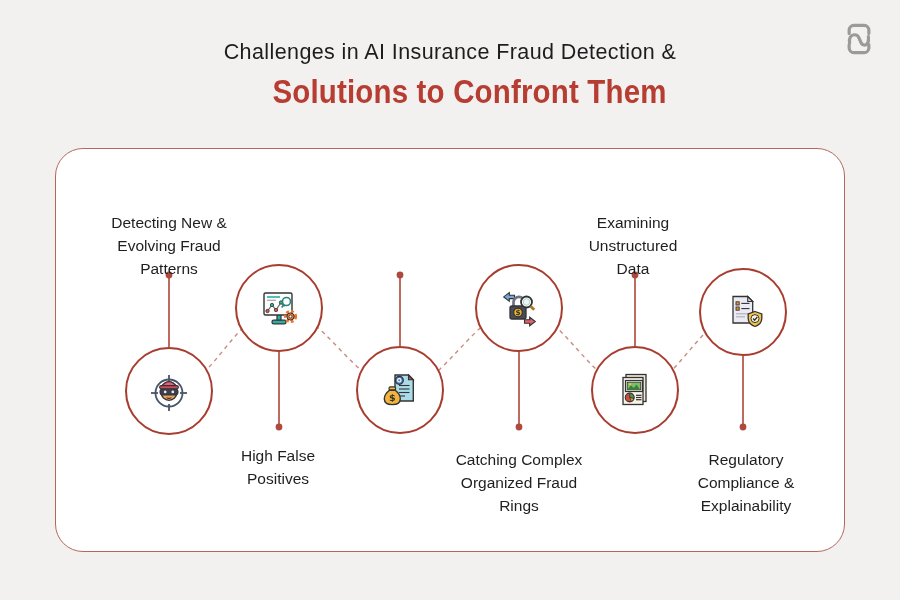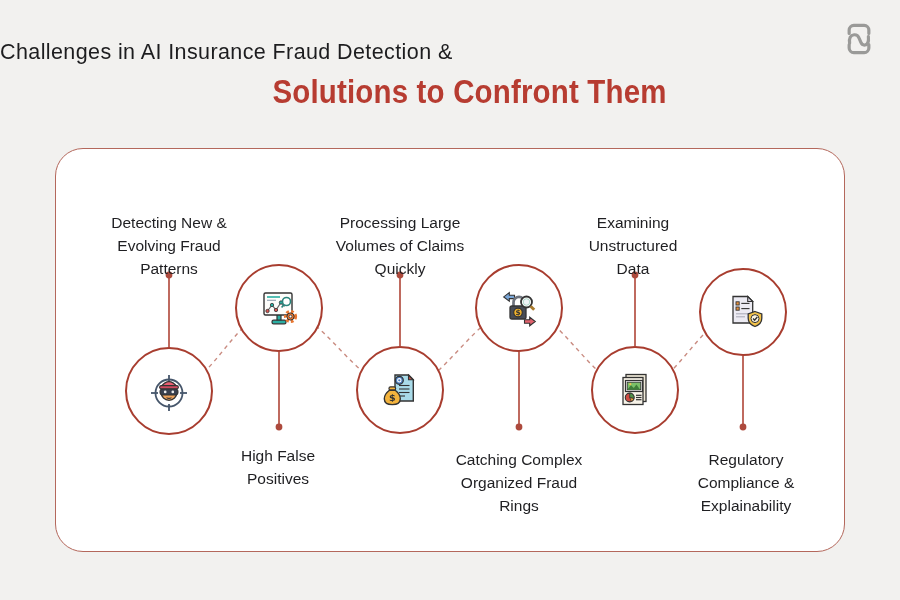--- a/index.html
+++ b/index.html
@@ -7,20 +7,21 @@
     width:900px;height:600px;
     background:#f2f1ef;
     font-family:"Liberation Sans", sans-serif;
     position:relative;overflow:hidden;
   }
   .stage{position:relative;width:900px;height:600px;}
 
   
   .title-black{
     position:absolute;top:40px;left:0;width:900px;
+    text-align:center;
     font-size:21.5px;letter-spacing:.4px;
     color:#1d1d1f;font-weight:500;
   }
   .title-red{
     position:absolute;top:74px;left:0;width:900px;
     text-align:center;
     font-size:31px;font-weight:800;letter-spacing:.2px;
     color:#b73c31;
     padding-left:20px;
   }
@@ -143,23 +144,20 @@
       <line x1="23" y1="23" x2="33.5" y2="23" stroke="#333" stroke-width="1.1"></line>
       <line x1="23" y1="26.5" x2="33.5" y2="26.5" stroke="#333" stroke-width="1.1"></line>
       <line x1="23" y1="30" x2="29" y2="30" stroke="#333" stroke-width="1.1"></line>
       <circle cx="23.3" cy="14.3" r="4" fill="#4a7fc1" stroke="#333" stroke-width="1.2"></circle>
       <circle cx="23.3" cy="14.3" r="1.7" fill="none" stroke="#fff" stroke-width="1.1"></circle>
       <rect x="13" y="20.8" width="6.6" height="3.4" rx="1.5" fill="#f3b33d" stroke="#333" stroke-width="1.2"></rect>
       <path d="M13.4 24.2 C9.8 27 8.3 29.9 8.3 32.7 C8.3 36.7 11.6 38.6 16.3 38.6 C21 38.6 24.3 36.7 24.3 32.7 C24.3 29.9 22.8 27 19.2 24.2 Z" fill="#f3b33d" stroke="#333" stroke-width="1.4"></path>
       <text x="16.3" y="35.2" font-size="9.5" text-anchor="middle" fill="#333" class="icon-dollar">$</text>
     </svg>
   </div>
-  <div class="node-label" style="left:400px;top:202px;">Processing Large
-Volumes of Claims
-Quickly</div>
 
   <div class="circle" style="left:475px;top:264px;">
     <svg viewBox="0 0 48 48">
       <path d="M19.5 11.2 h-5.2 v-2.6 l-5.6 4.3 5.6 4.3 v-2.6 h5.2 Z" fill="#7aa7d9" stroke="#333" stroke-width="1.1"></path>
       <path d="M18.5 23 v-4.6 a5.5 5.5 0 0 1 11 0 V23" fill="none" stroke="#6f747e" stroke-width="2.7"></path>
       <rect x="15" y="22" width="16" height="13" rx="2" fill="#474c56" stroke="#333" stroke-width="1.3"></rect>
       <circle cx="23" cy="28.5" r="4.3" fill="#f0b32c" stroke="#333" stroke-width="1.2"></circle>
       <text x="23" y="31.4" font-size="7.5" text-anchor="middle" fill="#333" class="icon-dollar">$</text>
       <circle cx="31.5" cy="18" r="5.5" fill="#fff" stroke="#333" stroke-width="1.8"></circle>
       <circle cx="31.5" cy="18" r="3.3" fill="#eef3f6" stroke="#9cb" stroke-width="0.8"></circle>

